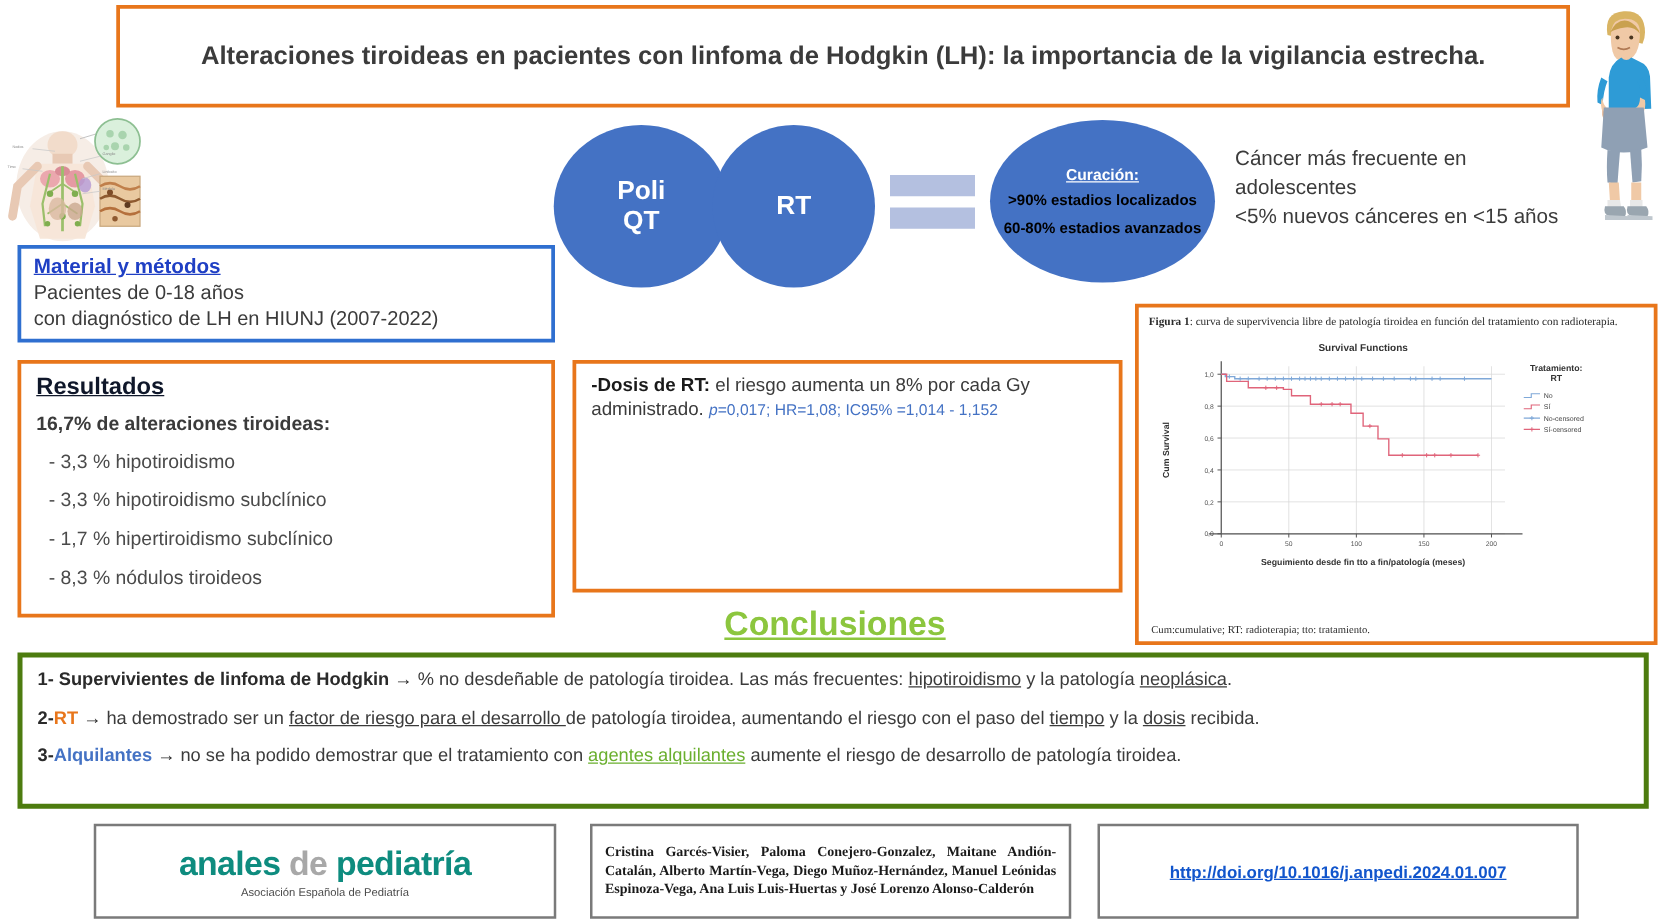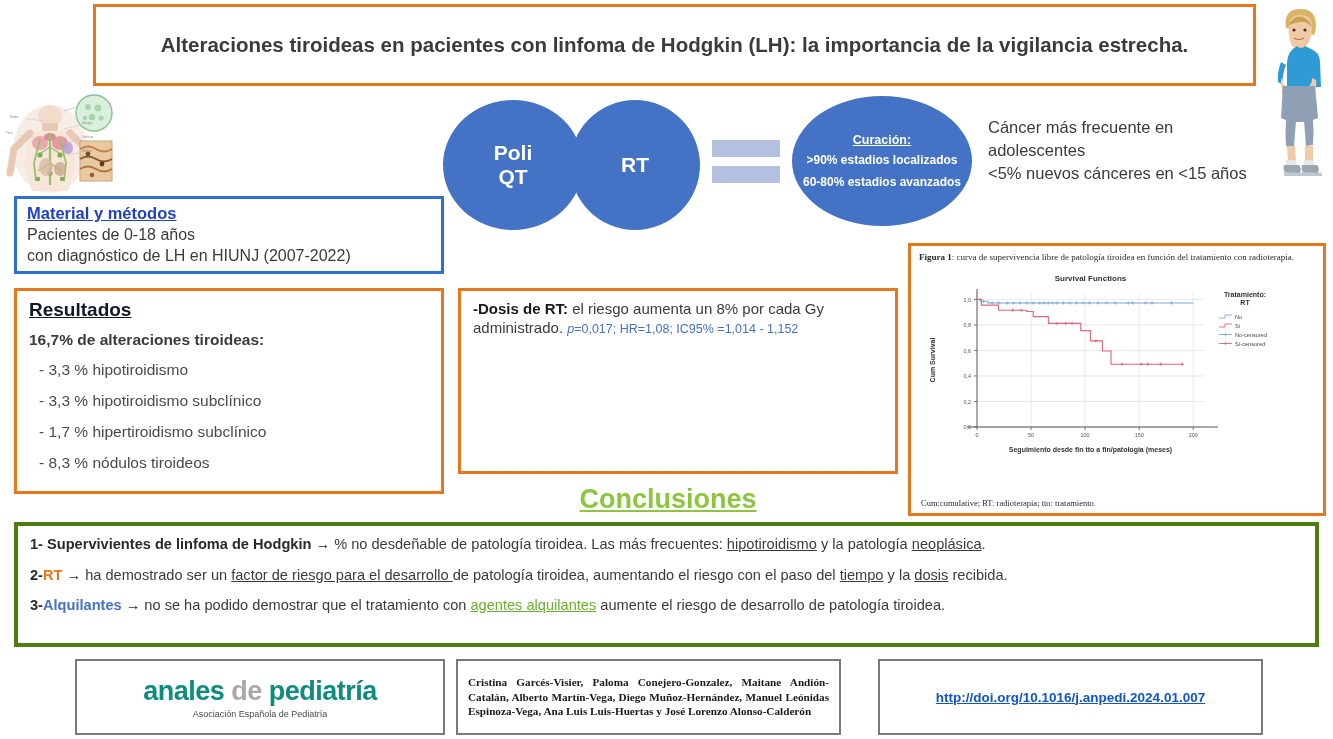--- a/index.html
+++ b/index.html
@@ -56,21 +56,21 @@
     left: 792px; top: 96px; width: 180px; height: 130px;
     background: #4472C4; border-radius: 50%;
     display: flex; flex-direction: column; align-items: center;
     justify-content: center; padding: 6px 10px;
   }
   #cura-title {
     color: #ffffff; font-weight: bold; font-size: 12.5px;
     text-decoration: underline; margin-bottom: 6px;
   }
   .cura-line {
-    color: #ffffff; font-weight: bold; font-size: 12px;
+    color: #000000; font-weight: bold; font-size: 12px;
     text-align: center; line-height: 1.2; margin-bottom: 7px;
   }
   .cura-line:last-child { margin-bottom: 0; }
 
   
   #right-note {
     left: 988px; top: 116px; width: 290px;
     font-size: 16.5px; color: #3B3B3B; line-height: 1.38;
   }
 
@@ -172,21 +172,21 @@
     border: 2px solid #7A7A7A; background: #ffffff;
     display: flex; flex-direction: column;
     align-items: center; justify-content: center;
   }
   #logo-main { font-size: 27px; font-weight: bold; letter-spacing: -0.5px; }
   #logo-main .t { color: #0E8C7F; }
   #logo-main .g { color: #A8A8A8; }
   #logo-sub { font-size: 9px; color: #4A4A4A; margin-top: 2px; }
 
   #authors-box {
-    left: 456px; top: 659px; width: 385px; height: 76px;
+    left: 472px; top: 659px; width: 385px; height: 76px;
     border: 2px solid #7A7A7A; background: #ffffff;
     display: flex; align-items: center;
     padding: 4px 10px;
   }
   #authors-text {
     font-family: "Liberation Serif", serif;
     font-size: 11.2px; font-weight: bold; color: #1A1A1A;
     line-height: 1.33; text-align: justify;
   }
 

